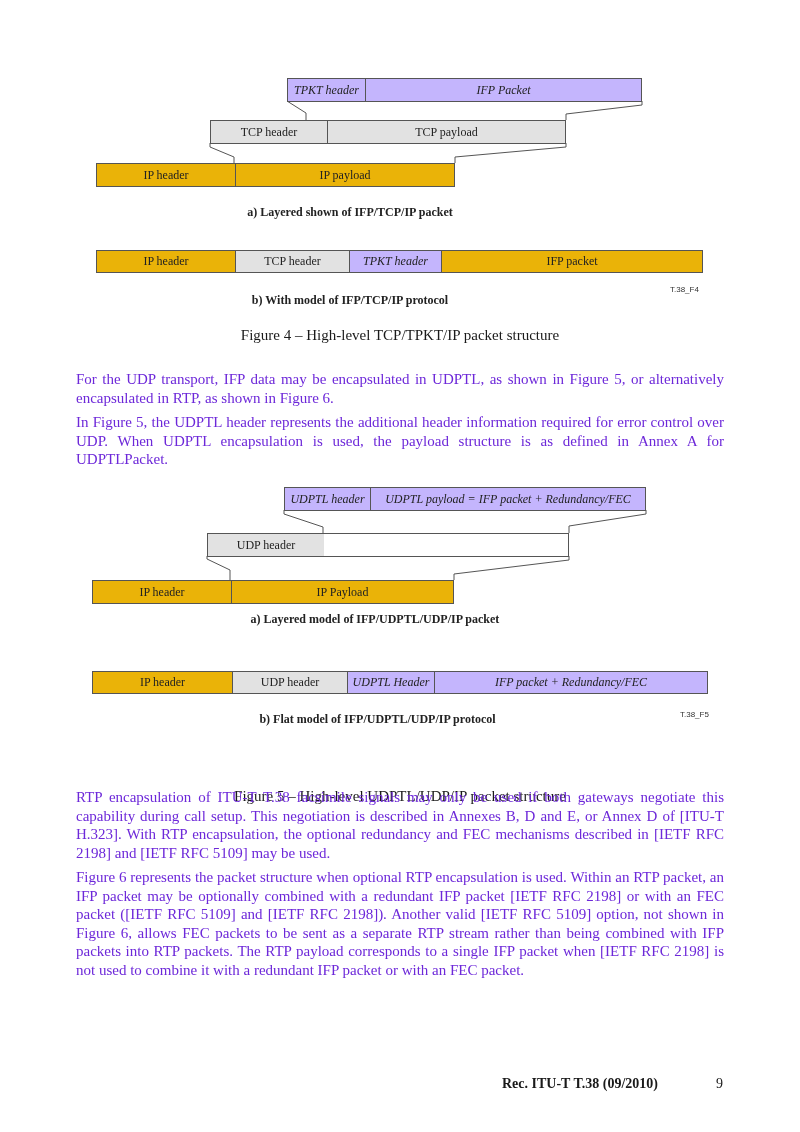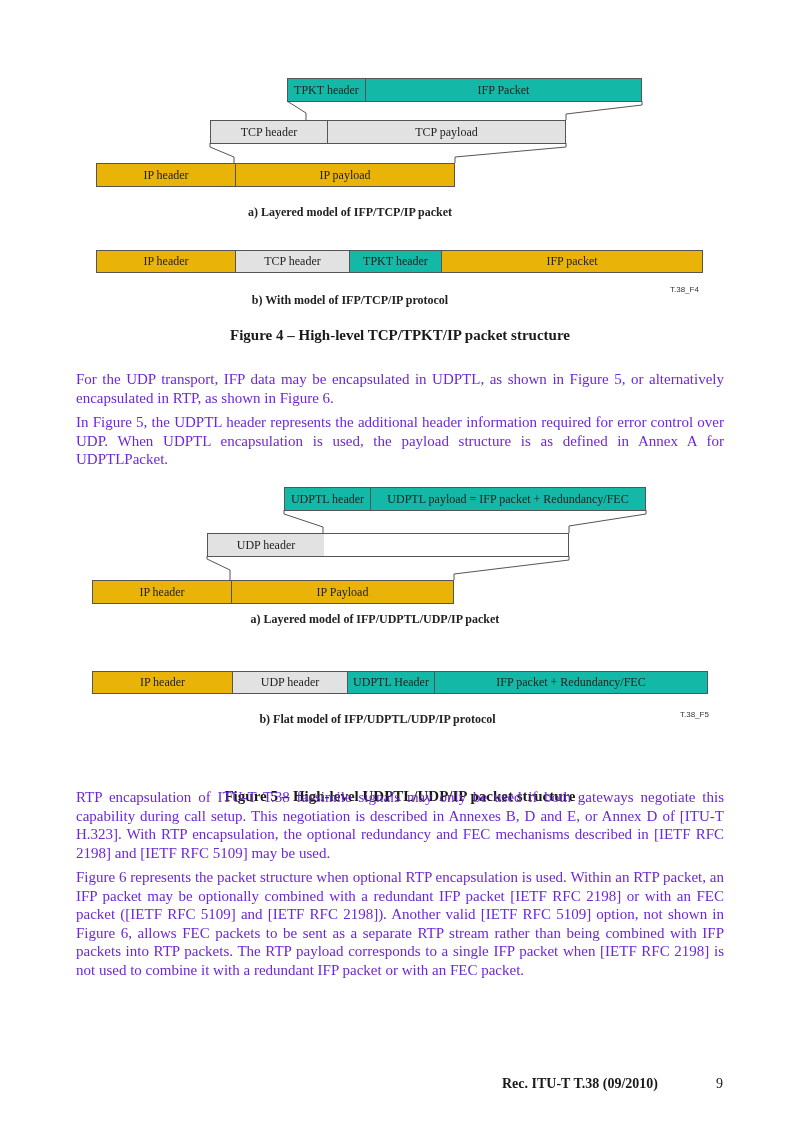--- a/index.html
+++ b/index.html
@@ -6,25 +6,25 @@
   body { width: 800px; height: 1132px; position: relative; overflow: hidden;
          font-family: "Liberation Serif", "DejaVu Serif", serif; color: #1a1a1a; }
   .abs { position: absolute; }
   .box { position: absolute; box-sizing: border-box; border: 1px solid #555; display: flex; }
   .seg { box-sizing: border-box; height: 100%; display: flex; align-items: center; justify-content: center;
          font-size: 12px; color: #222; white-space: nowrap; }
   .seg + .seg { border-left: 1px solid #555; }
   .seg .lbl { padding: 0 2px; }
   .white { background: #eab308; }
   .light { background: #e2e2e2; }
-  .dark { background: #14b8a6; }
+  .dark { background: #c4b5fd; font-style: italic; }
   .dark .lbl, .light .lbl { background: transparent; }
   .hilite { background: #f4f4f4; }
   .sub { font-family: "Liberation Serif", serif; font-weight: bold; font-size: 12px; color: #222; text-align: center; }
-  .figtitle { font-weight: bold; font-size: 15px; text-align: center; width: 800px; left: 0; }
+  .figtitle { font-weight: normal; font-size: 15px; text-align: center; width: 800px; left: 0; }
   .tag { font-family: "Liberation Sans", sans-serif; font-size: 8px; color: #333; }
   .para { left: 76px; width: 648px; font-size: 15px; line-height: 18.5px; text-align: justify; color: #6d28d9; }
   .para p { margin: 0; }
   .footer { font-weight: bold; font-size: 14px; }
   svg.lines { position: absolute; left: 0; top: 0; pointer-events: none; }
 </style>
 </head>
 <body>
 
 <svg class="lines" width="800" height="1132">
@@ -61,21 +61,21 @@
     </div>
 </div>
 <div class="box" style="left:96px; top:163px; width:359px; height:24px;">
   <div class="seg white" style="width:138px;">
       <span class="lbl">IP header</span>
     </div>
   <div class="seg white" style="flex:1;">
       <span class="lbl">IP payload</span>
     </div>
 </div>
-<div class="abs sub" style="left:180px; width:340px; top:205px;">a) Layered model of IFP/TCP/IP packet</div>
+<div class="abs sub" style="left:180px; width:340px; top:205px;">a) Layered shown of IFP/TCP/IP packet</div>
 
 <div class="box" style="left:96px; top:250px; width:607px; height:23px;">
   <div class="seg white" style="width:138px;">
       <span class="lbl">IP header</span>
     </div>
   <div class="seg light" style="width:114px;">
       <span class="lbl hilite">TCP header</span>
     </div>
   <div class="seg dark" style="width:92px;">
       <span class="lbl hilite">TPKT header</span>

